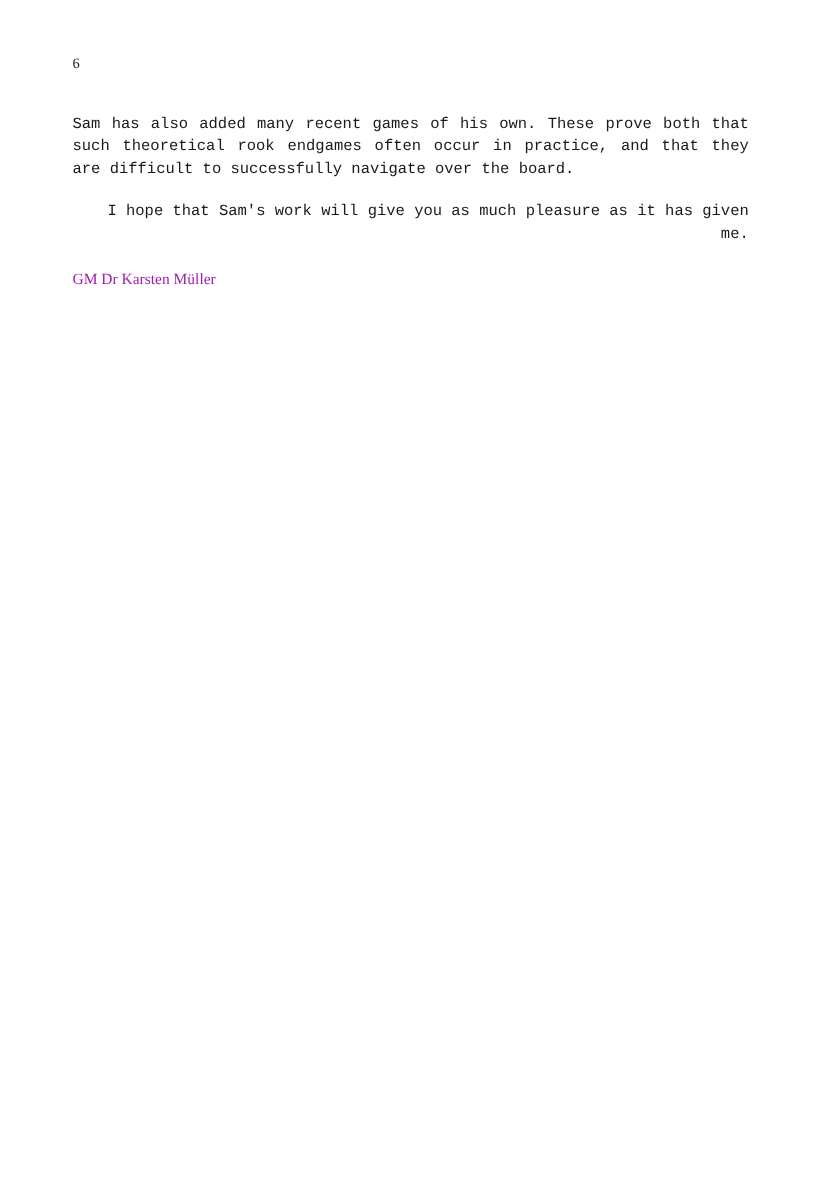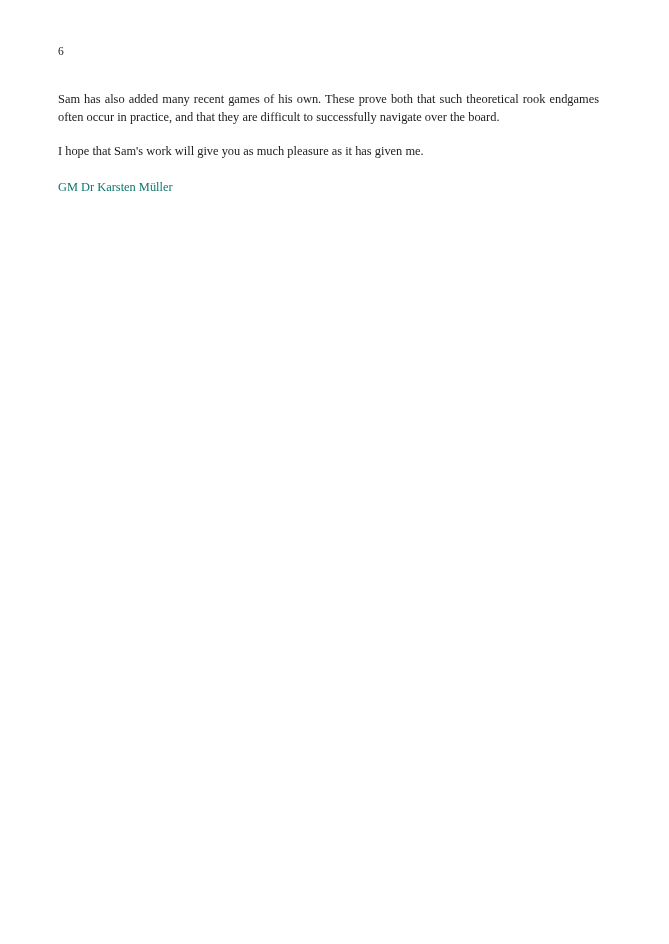--- a/index.html
+++ b/index.html
@@ -38,32 +38,33 @@
     width: 541px;
   }
   .para {
     font-size: 12.4px;
     line-height: 18px;
     text-align: justify;
     text-justify: inter-word;
     margin: 0 0 16px 0;
     color: #1a1a1a;
     hyphens: none;
+    font-family: Liberation Mono, monospace;
   }
   .para.last-of-block {
-    text-align: left;
+    text-align: right;
   }
   .signature {
     margin-top: 18px;
   }
   .sig-line {
     font-size: 12.4px;
     line-height: 18px;
     margin: 0;
-    color: #0f766e;
+    color: #a21caf;
   }
 </style>
 </head>
 <body>
 
 <div class="page">
 
   <div class="page-number">6</div>
 
   <div class="content">

